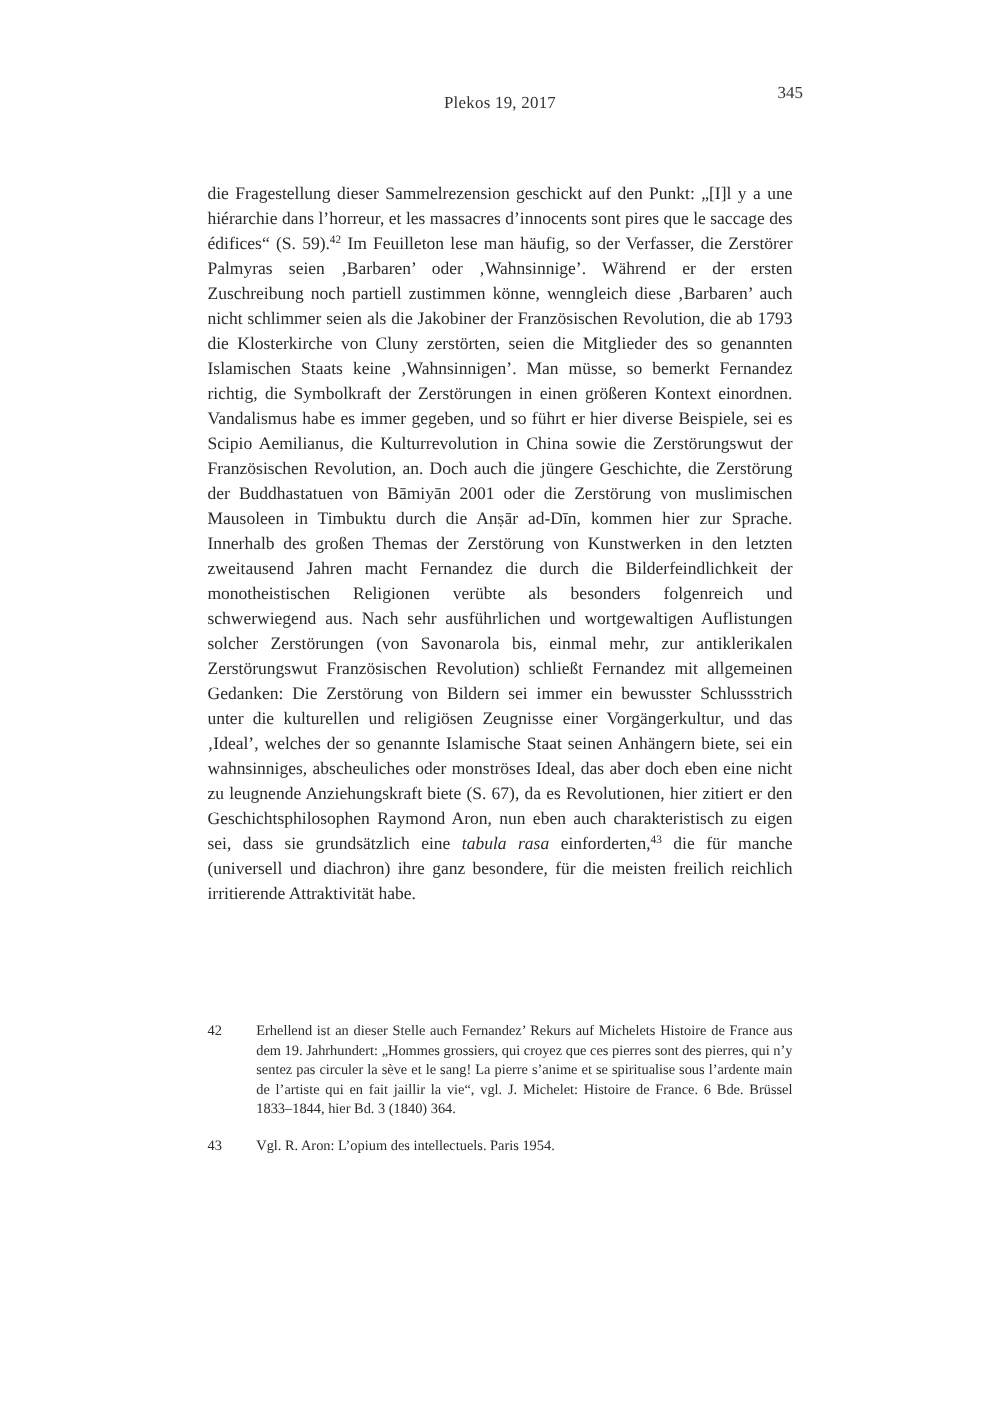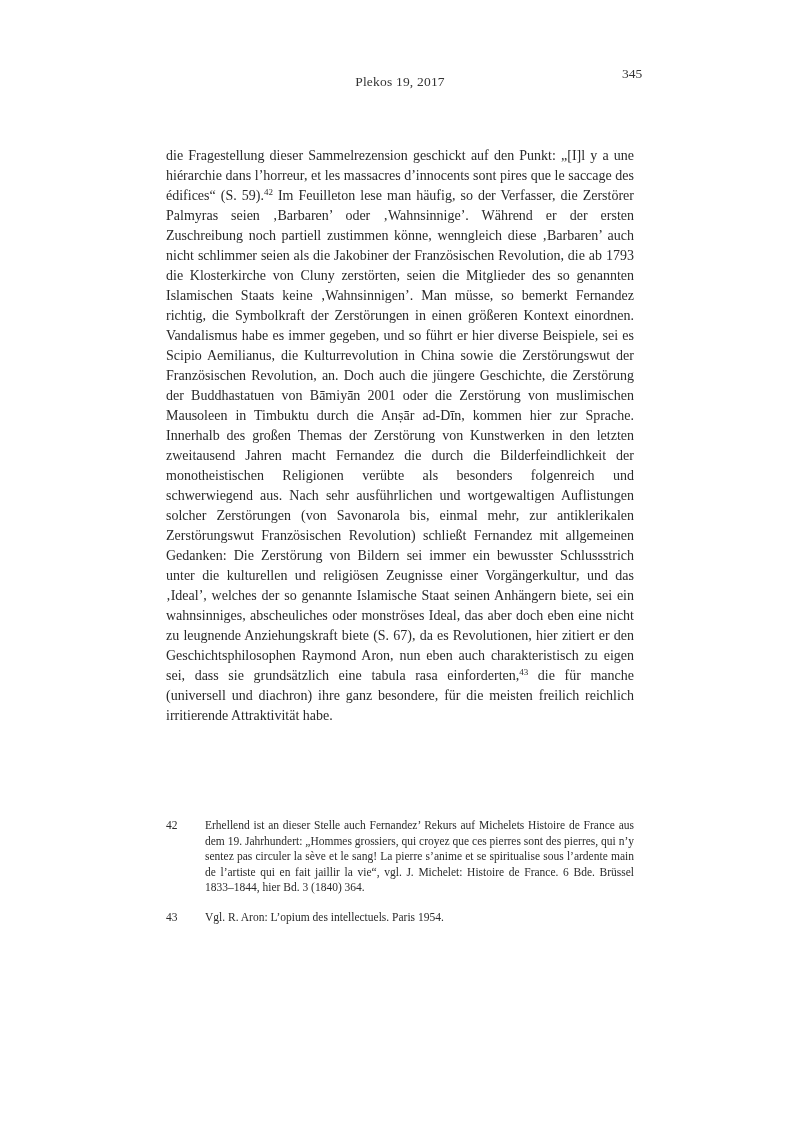--- a/index.html
+++ b/index.html
@@ -47,21 +47,21 @@
     -webkit-hyphens: auto;
     color: #2a2a2a;
   }
   .body-text sup {
     font-size: 9px;
     line-height: 0;
     vertical-align: baseline;
     position: relative;
     top: -5px;
   }
-  .it { }
+  .it { font-style: italic; }
   .footnotes {
     position: absolute;
     top: 818px;
     left: 166px;
     width: 468px;
     font-size: 11.5px;
     line-height: 15.5px;
     color: #2a2a2a;
   }
   .footnote {

